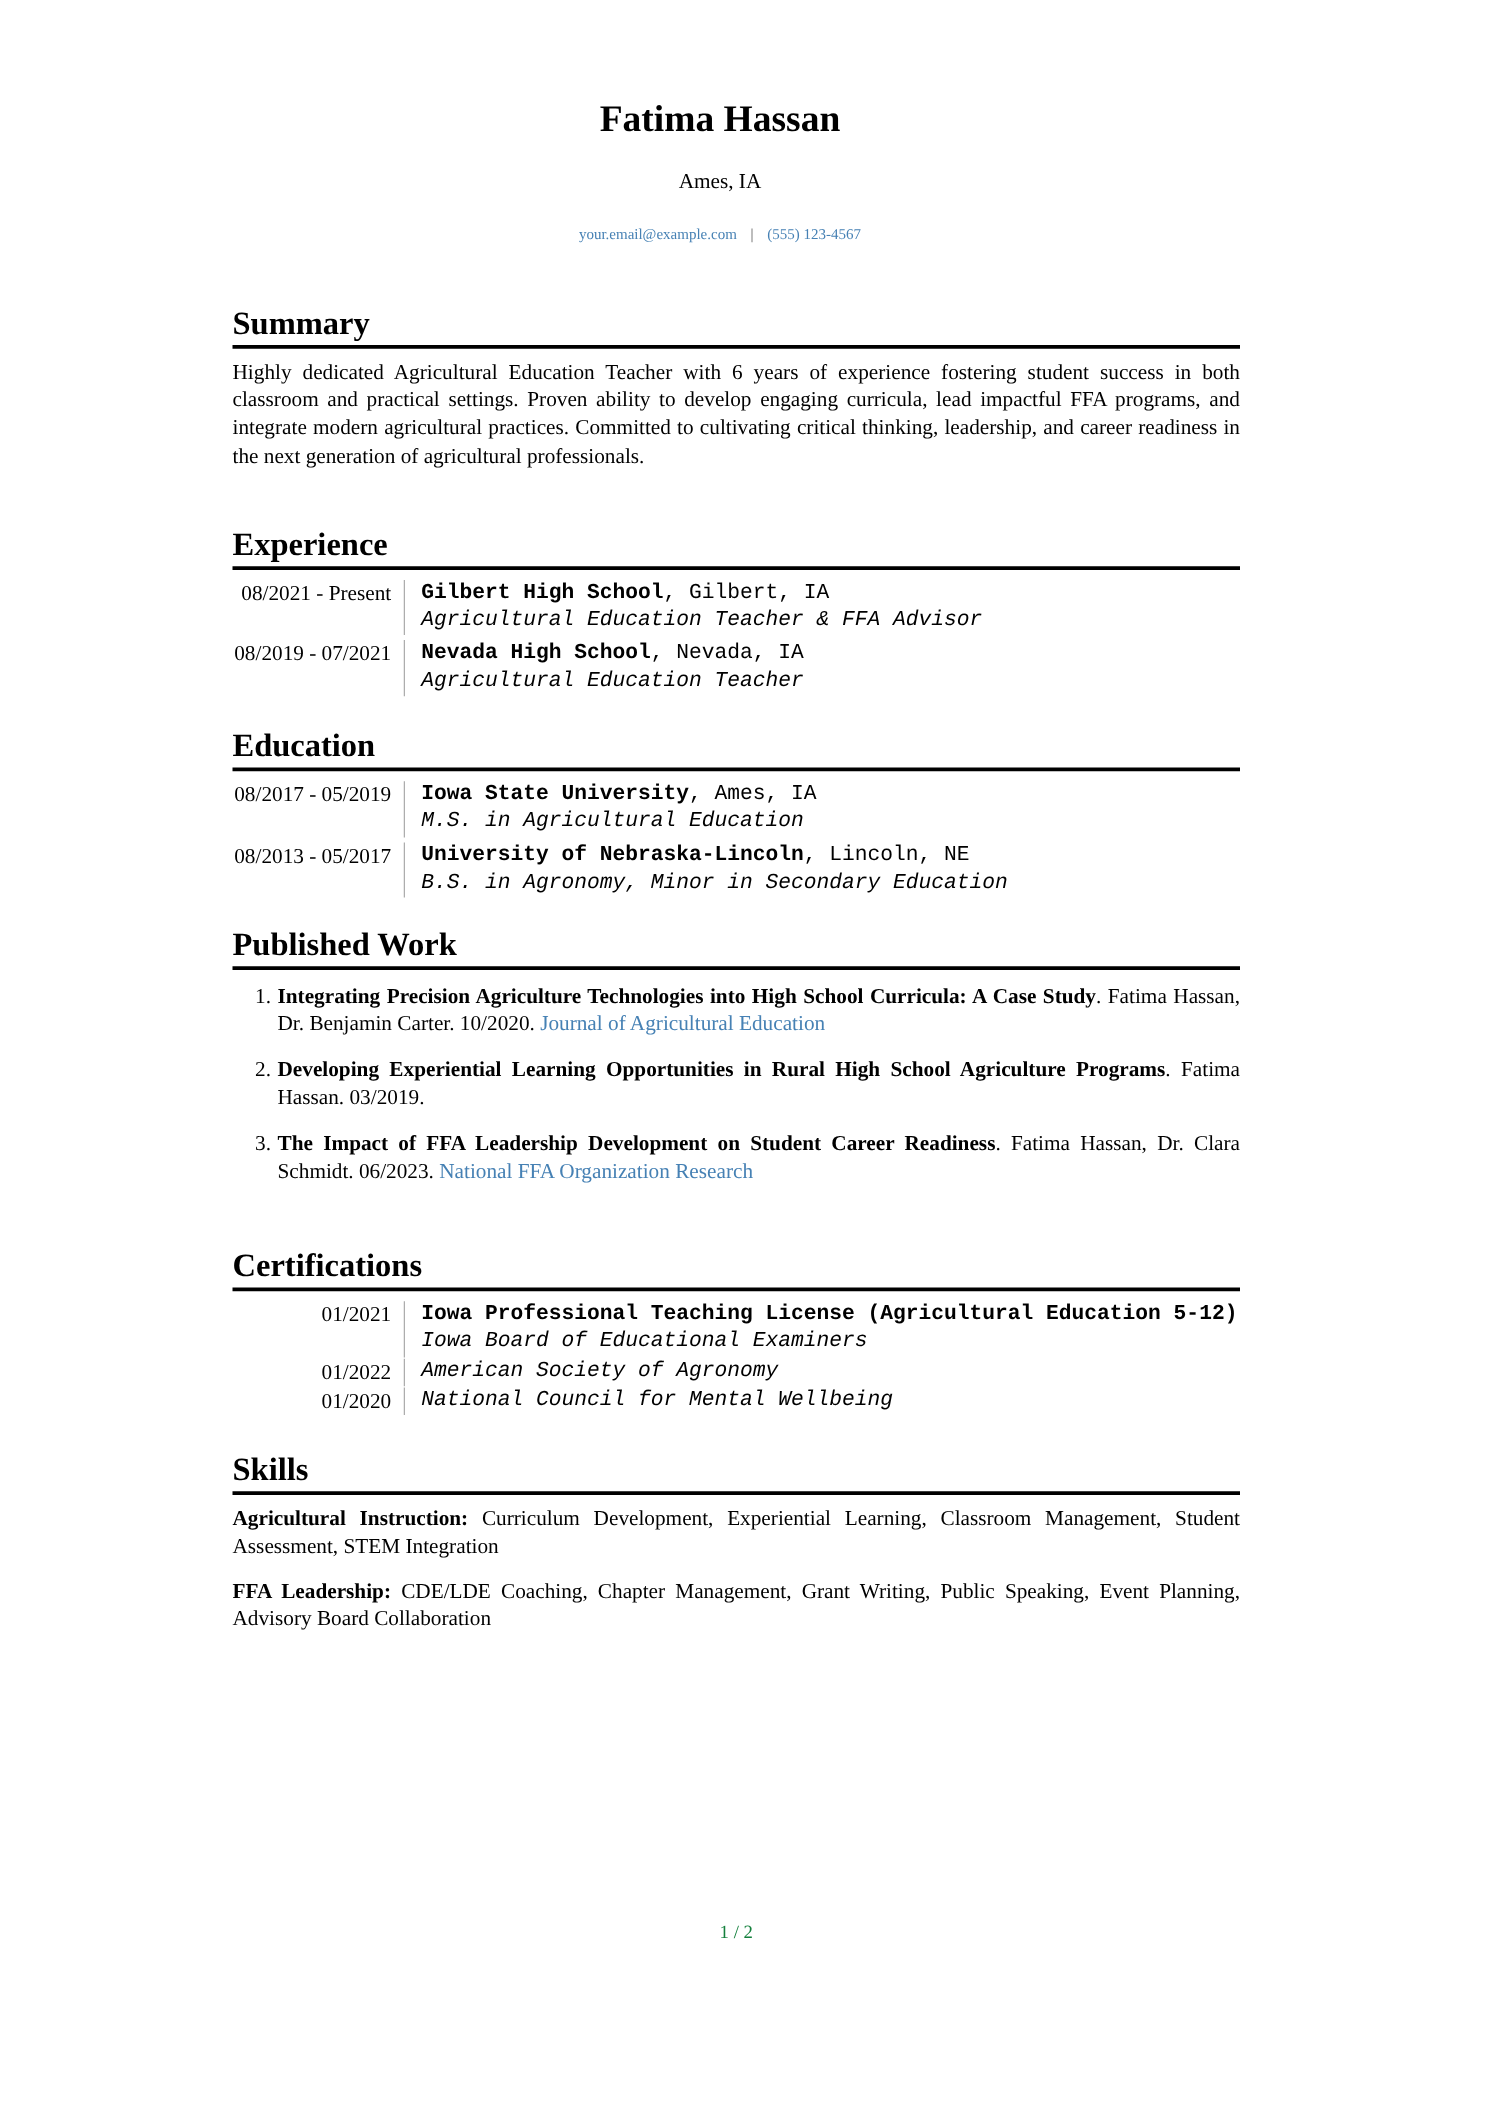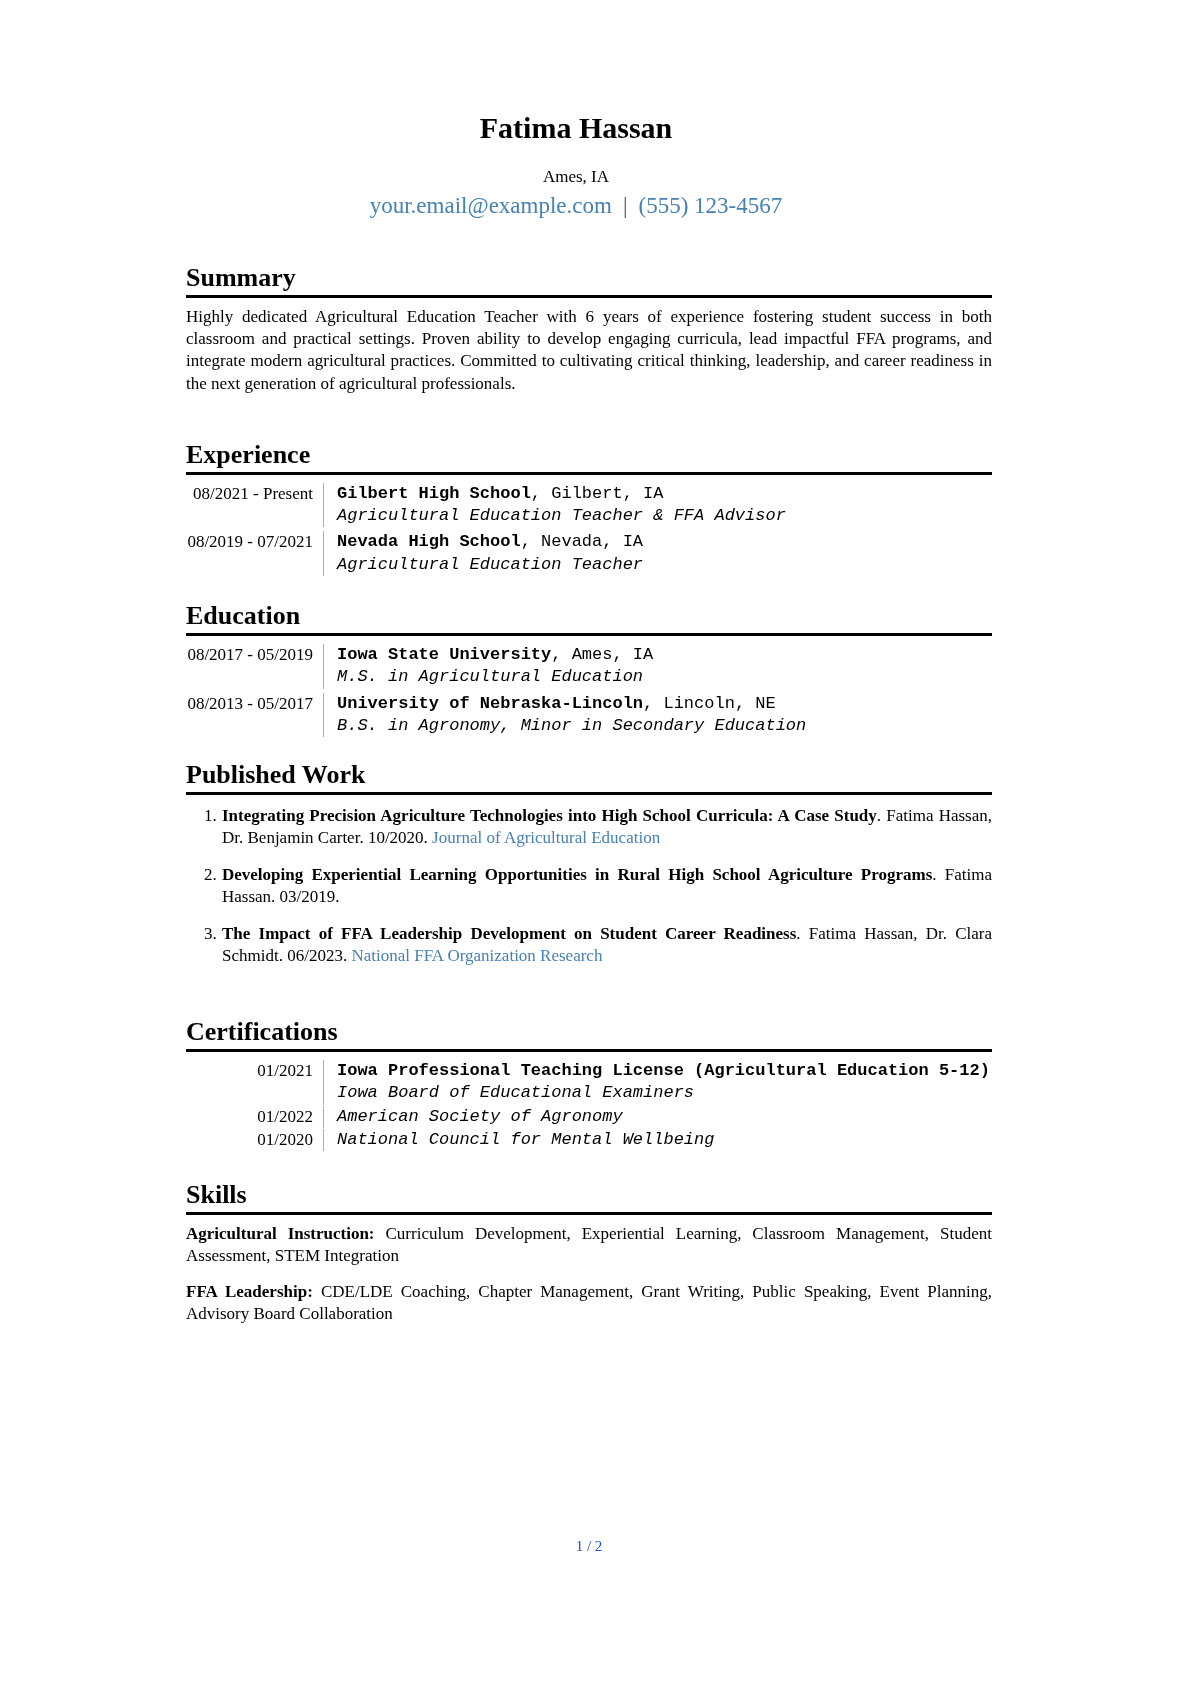--- a/index.html
+++ b/index.html
@@ -9,28 +9,28 @@
     position: relative;
     width: 1190px;
     height: 1683px;
     background: #ffffff;
     font-family: "Liberation Serif", "DejaVu Serif", serif;
     color: #000;
     overflow: hidden;
   }
   .content {
     padding-left: 186px;
-    padding-top: 110px;
+    padding-top: 78px;
     width: 992px;
   }
   
   .header { text-align: center; margin-right: 26px; }
   .name { font-size: 30px; font-weight: bold; line-height: 36px; }
   .loc { font-size: 17px; line-height: 22px; margin-top: 20px; }
-  .contact { font-size: 23px; line-height: 22px; margin-top: 7px; }
+  .contact { font-size: 12px; line-height: 22px; margin-top: 20px; }
   .contact a { color: var(--link); text-decoration: none; }
   .contact .sep { color: #555; margin: 0 11px; }
   
   .sec-title {
     font-size: 26px; font-weight: bold; line-height: 30px;
     margin: 0 0 2px 0;
   }
   .rule { height: 2.5px; background: #000; }
   .sec-body { margin-top: 8px; }
   .mt-summary { margin-top: 46px; }
@@ -56,21 +56,21 @@
   
   .pub { display: flex; font-size: 17px; line-height: 22.4px; margin-bottom: 14px; }
   .pub-num { flex: 0 0 13px; margin-left: 18px; }
   .pub-body { margin-left: 5px; flex: 1; text-align: justify; }
   .link { color: var(--link); text-decoration: none; }
   
   .skill { font-size: 17px; line-height: 22.4px; text-align: justify; margin-bottom: 13px; }
   
   .footer {
     position: absolute; top: 1538px; left: 186px; width: 806px;
-    text-align: center; font-size: 15px; color: #1d4ed8;
+    text-align: center; font-size: 15px; color: #15803d;
   }
 </style>
 </head>
 <body>
 
 <div class="page">
   <div class="content">
 
     <div class="header">
       <div class="name">Fatima Hassan</div>

